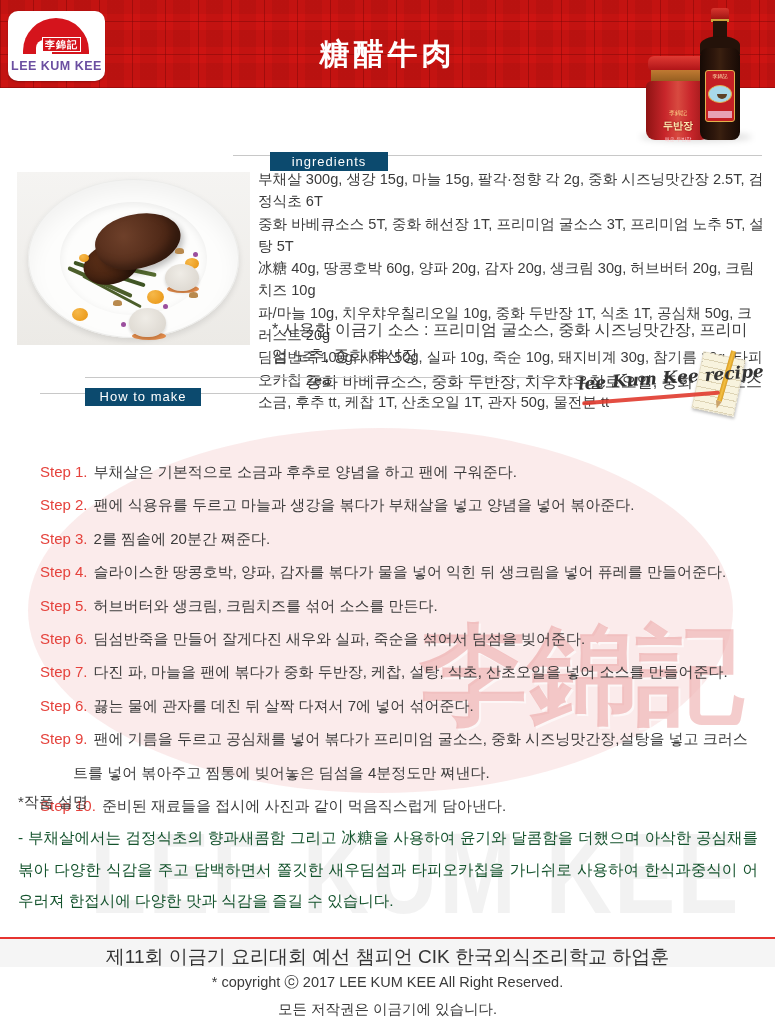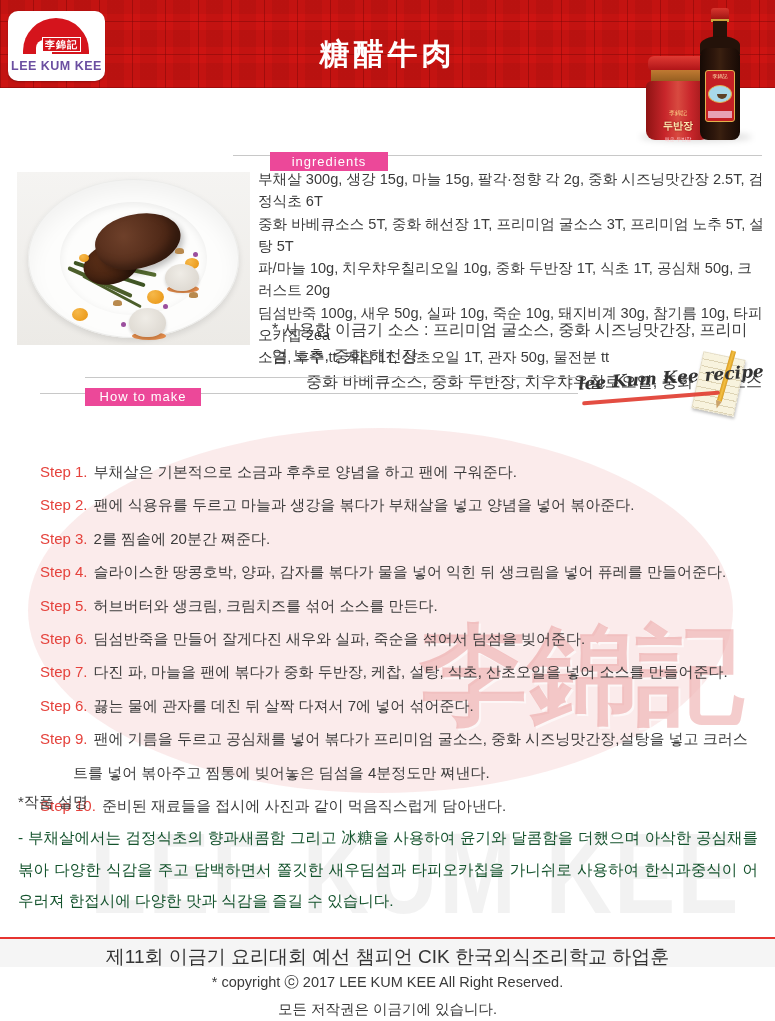--- a/index.html
+++ b/index.html
@@ -81,21 +81,21 @@
   .bottle-crest { position:absolute; left:16px; top:44px; width:14px; height:14px; background:radial-gradient(#e8d27a 30%,#7c9a4e); border-radius:50%; }
   .bottle-label { position:absolute; left:8px; top:62px; width:30px; height:52px; background:#c41f24; border:1px solid #e2b14d; border-radius:3px; }
   .bottle-oval { position:absolute; left:2px; top:14px; width:24px; height:18px; background:#a8d8ea; border-radius:50%; border:1px solid #e2b14d; }
   .bottle-boat { position:absolute; left:8px; top:8px; width:10px; height:5px; background:#5d4027; border-radius:0 0 5px 5px; }
   .bottle-label-top { position:absolute; left:0; top:2px; width:28px; text-align:center; color:#ffe9b0; font-size:5px; }
   .bottle-label-band { position:absolute; left:2px; top:40px; width:24px; height:7px; background:#e7a0b4; }
   
   .rule { position:absolute; height:1px; background:#c8c8c8; z-index:1; }
   .ing-rule { left:233px; top:155px; width:529px; }
   .section-label {
-    position:absolute; background:#ec4899; color:#fff; text-align:center;
+    position:absolute; background:#0c4a6e; color:#fff; text-align:center;
     font-size:13px; line-height:19px; z-index:2; letter-spacing:1px;
   }
   .ing-label { left:270px; top:152px; width:118px; height:19px; }
   .how-rule-top { left:85px; top:377px; width:493px; }
   .how-rule-bot { left:40px; top:393px; width:538px; }
   .how-label { left:85px; top:376px; width:116px; height:18px; line-height:18px;margin-top:12px; }
   
   .ing-text {
     position:absolute; left:258px; top:168px; width:508px; z-index:1;
     font-size:14.6px; line-height:22.3px; color:#3b3b3b; font-weight:500;
@@ -225,20 +225,21 @@
       </div>
       <div class="bottle-label-band"></div>
     </div>
   </div>
 
   <div class="rule ing-rule"></div>
   <div class="section-label ing-label">ingredients</div>
   <div class="ing-text">
     <div>부채살 300g, 생강 15g, 마늘 15g, 팔각·정향 각 2g, 중화 시즈닝맛간장 2.5T, 검정식초 6T</div>
     <div>중화 바베큐소스 5T, 중화 해선장 1T, 프리미엄 굴소스 3T, 프리미엄 노추 5T, 설탕 5T</div>
+    <div>冰糖 40g, 땅콩호박 60g, 양파 20g, 감자 20g, 생크림 30g, 허브버터 20g, 크림치즈 10g</div>
     <div>파/마늘 10g, 치우챠우칠리오일 10g, 중화 두반장 1T, 식초 1T, 공심채 50g, 크 러스트 20g</div>
     <div>딤섬반죽 100g, 새우 50g, 실파 10g, 죽순 10g, 돼지비계 30g, 참기름 10g, 타피오카칩 2ea</div>
     <div>소금, 후추 tt, 케찹 1T, 산초오일 1T, 관자 50g, 물전분 tt</div>
   </div>
   <div class="ing-note">
     <div>* 사용한 이금기 소스 : 프리미엄 굴소스, 중화 시즈닝맛간장, 프리미엄 노추, 중화 해선장</div>
     <div class="r">중화 바베큐소스, 중화 두반장, 치우챠우칠로오일, 중화 매실소스</div>
   </div>
 
   <div class="photo">

